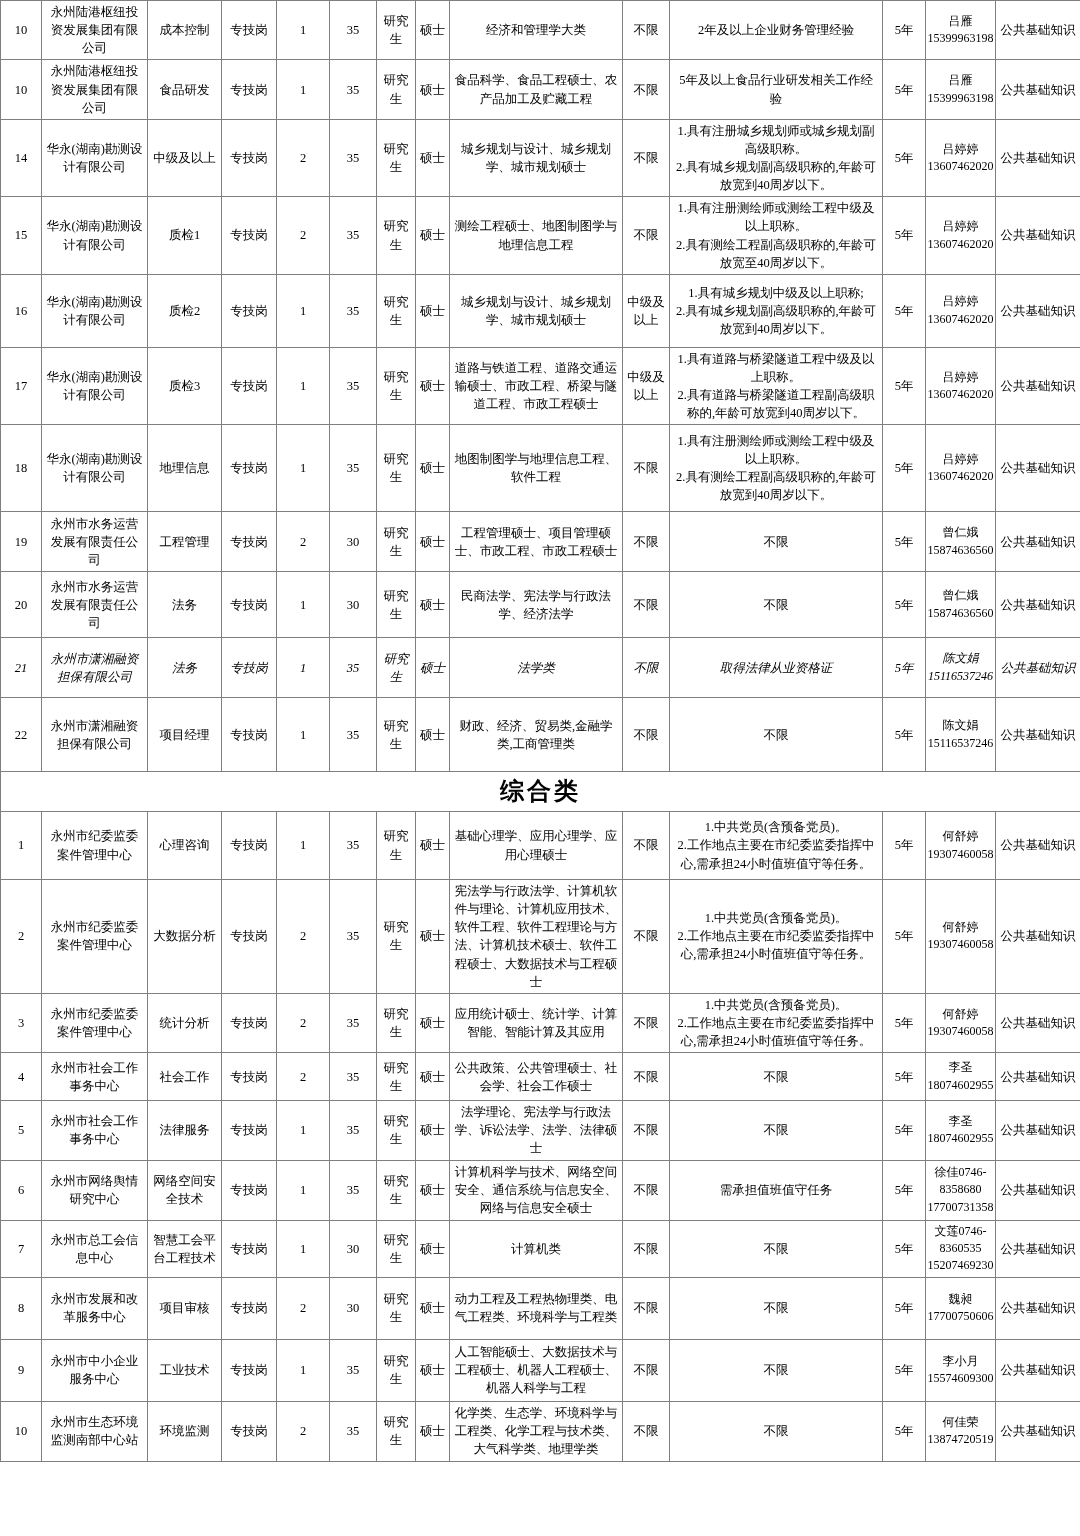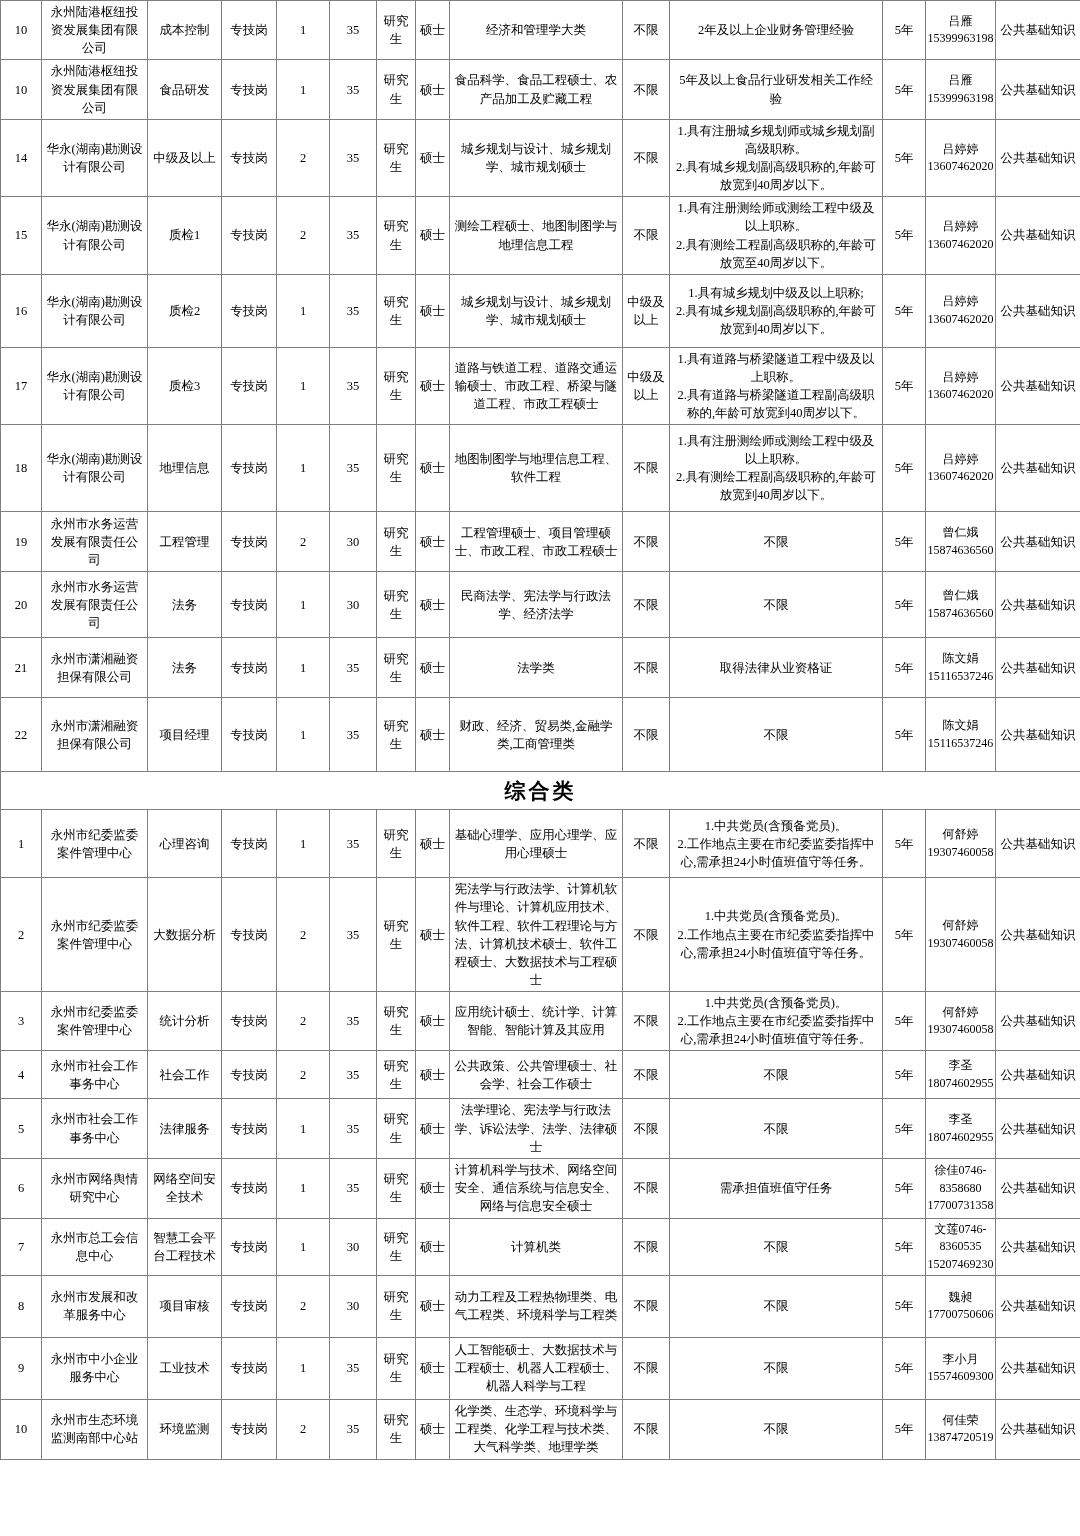--- a/index.html
+++ b/index.html
@@ -21,21 +21,21 @@
     font-size:12.5px;
     line-height:1.45;
     padding:2px 3px;
     word-break:break-all;
     overflow:hidden;
   }
   #job-table td.left { text-align:center; }
   #job-table td.pre  { white-space:pre-line; }
   #job-table td.contact-cell { padding:2px 1px; font-size:12px;text-align:center; }
   #job-table td.section-header {
-    font-size:21px;
+    font-size:24px;
     font-weight:bold;
     letter-spacing:3px;
     text-align:center;
   }
 </style>
 </head>
 <body>
 
 <table id="job-table">
     <colgroup>
@@ -206,21 +206,21 @@
         <td>研究生</td>
         <td>硕士</td>
         <td>民商法学、宪法学与行政法学、经济法学</td>
         <td>不限</td>
         <td class="pre">不限</td>
         <td>5年</td>
         <td class="pre contact-cell">曾仁娥
 15874636560</td>
         <td>公共基础知识</td>
       </tr>
-      <tr style="height: 60px;">
+      <tr style="height: 60px; font-style: italic;">
         <td>21</td>
         <td>永州市潇湘融资担保有限公司</td>
         <td>法务</td>
         <td>专技岗</td>
         <td>1</td>
         <td>35</td>
         <td>研究生</td>
         <td>硕士</td>
         <td>法学类</td>
         <td>不限</td>

